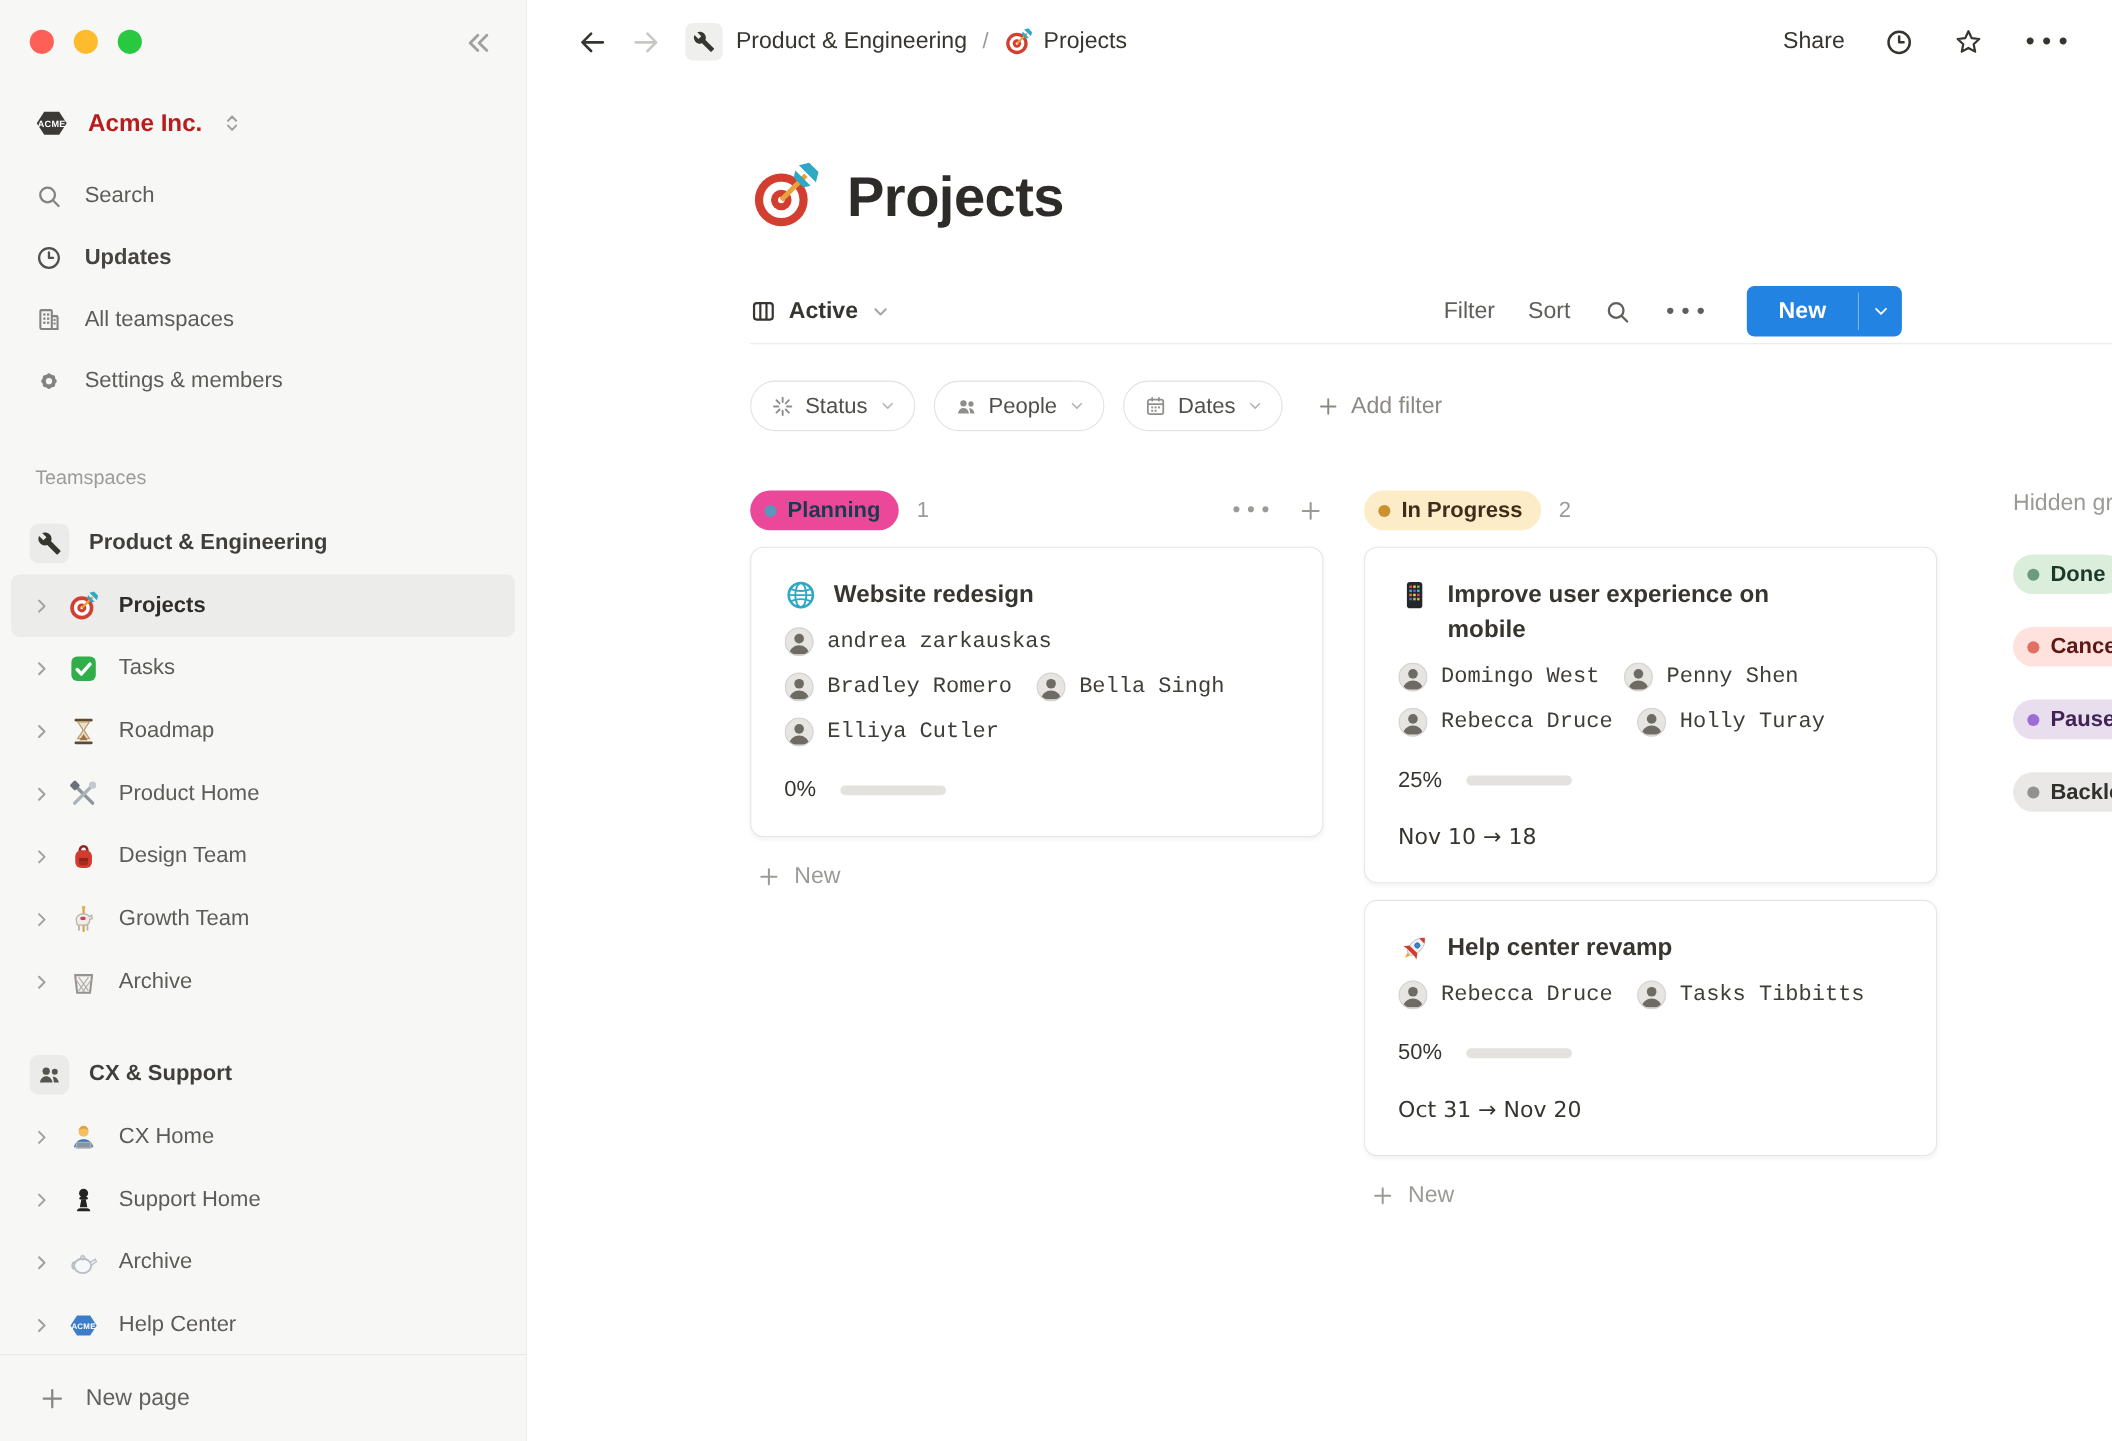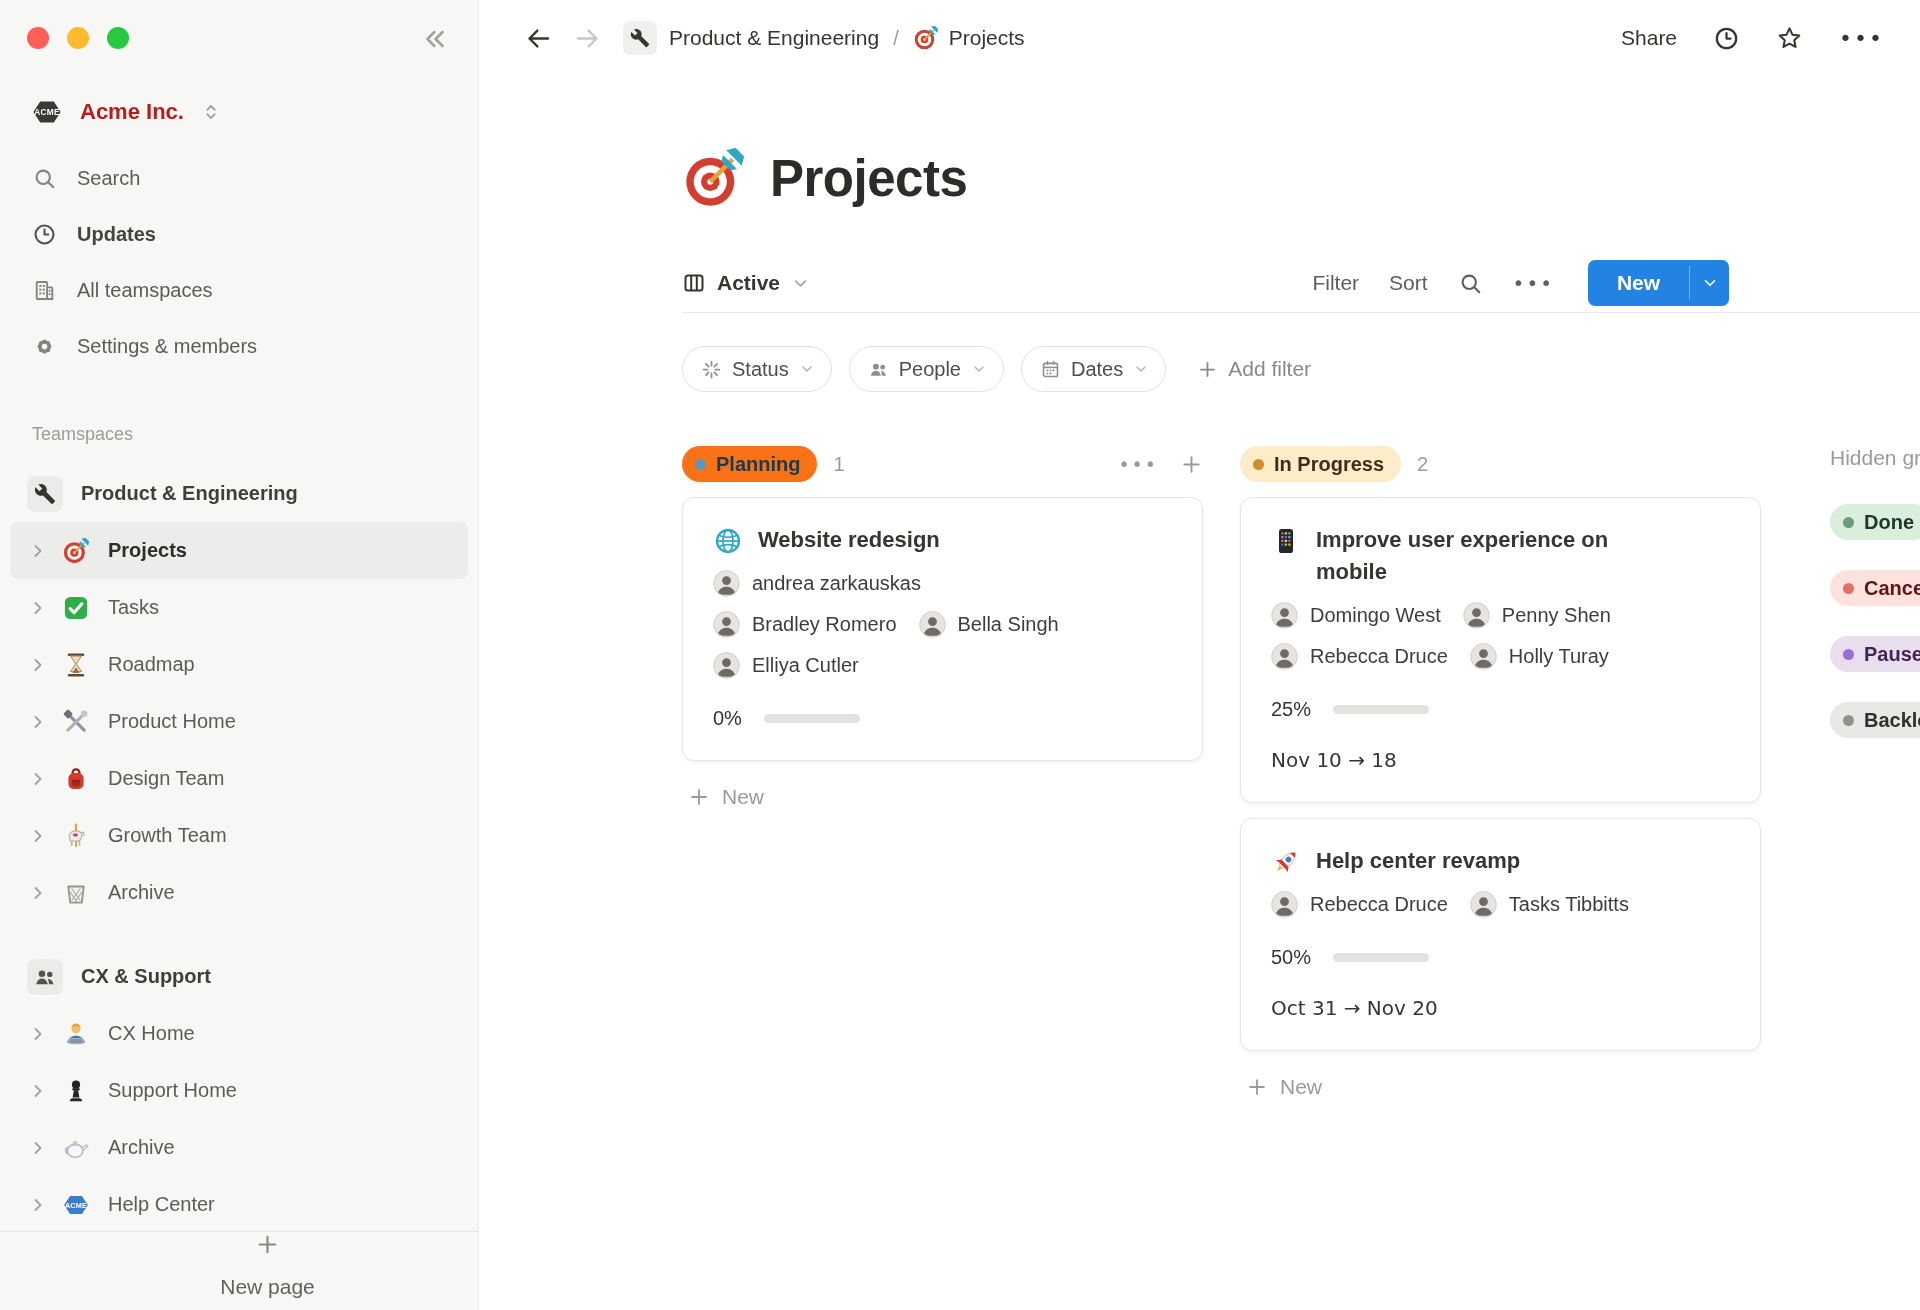--- a/index.html
+++ b/index.html
@@ -27,21 +27,21 @@
   .sb-group2 { position:absolute; top:948px; left:0; right:0; }
   .ts-header { height:57px; display:flex; align-items:center; gap:18px; padding-left:27px; }
   .ts-iconbox { width:36px; height:36px; border-radius:8px; background:#ebebe9; display:flex; align-items:center; justify-content:center; color:#37352f; }
   .ts-header-label { font-size:20px; font-weight:700; color:#3f3e3a; }
   .ts-item { height:57px; margin:0 10px; display:flex; align-items:center; padding-left:18px; gap:8px; border-radius:8px; }
   .ts-item .chev { color:#a2a19d; flex:0 0 auto; }
   .ts-item .emoji-ic { width:28px; height:28px; margin:0 10px 0 6px; flex:0 0 auto; }
   .ts-item .tlabel { font-size:20px; font-weight:500; color:#5c5b57; white-space:nowrap; }
   .ts-item.selected { background:#ececea; }
   .ts-item.selected .tlabel { font-weight:700; color:#2e2d29; }
-  .sb-footer { position:absolute; left:0; right:0; top:1231px; height:79px; border-top:1px solid #e7e6e4; display:flex; align-items:center; gap:18px; padding-left:57px; color:#62615d;flex-direction:column; }
+  .sb-footer { position:absolute; left:0; right:0; top:1231px; height:79px; border-top:1px solid #e7e6e4; display:flex; align-items:center; gap:18px; padding-left:35px; color:#62615d; }
   .sb-footer .nplabel { font-size:21px; color:#62615d; }
   .sb-footer .plus { color:#888783; }
 
   
   .topbar { position:absolute; left:479px; top:0; width:1441px; height:76px; display:flex; align-items:center; padding:0 36px 0 46px; }
   .nav-arrow { color:#37352f; margin-right:22px; }
   .nav-arrow.disabled { color:#c8c7c4; }
   .crumb-chip { width:34px; height:34px; border-radius:7px; background:#efefed; display:flex; align-items:center; justify-content:center; color:#37352f; margin-right:12px; }
   .crumb-label { font-size:21px; color:#37352f; white-space:nowrap; }
   .crumb-sep { font-size:20px; color:#9b9a97; margin:0 14px; }
@@ -88,21 +88,21 @@
   .status-pill { height:36px; border-radius:18px; display:inline-flex; align-items:center; gap:10px; padding:0 17px 0 13px; font-size:20px; font-weight:700; white-space:nowrap; }
   .status-pill .dot { width:11px; height:11px; border-radius:50%; flex:0 0 auto; }
   .col-count { font-size:20px; color:#9b9a97; margin-left:16px; }
   .col-header-actions { margin-left:auto; display:flex; align-items:center; gap:22px; color:#9b9a97; }
   .hdr-dots { font-size:19px; letter-spacing:2px; color:#9b9a97; font-family:"DejaVu Sans",sans-serif; }
 
   .card { margin-top:15px; background:#fff; border:1px solid #e7e6e3; border-radius:12px; box-shadow:0 2px 4px rgba(15,15,15,.05); padding:26px 30px 30px; }
   .card-title-row { display:flex; gap:15px; align-items:flex-start; }
   .card-title-row .cico { width:30px; height:30px; flex:0 0 auto; margin-top:2px; }
   .card-title { font-size:22px; font-weight:700; color:#37352f; line-height:1.45; display:inline-block; max-width:350px; }
-  .person-row { margin-top:14px; display:flex; align-items:center; gap:22px; }
+  .person-row { margin-top:14px; display:flex; align-items:center; gap:22px;font-family:Liberation Mono, monospace; }
   .person-row:first-of-type { margin-top:20px; }
   .person { display:flex; align-items:center; gap:12px; }
   .person .av { width:27px; height:27px; flex:0 0 auto; }
   .person .pname { font-size:20px; color:#3f3d38; white-space:nowrap; }
   .progress-row { margin-top:28px; display:flex; align-items:center; gap:22px; }
   .progress-label { font-size:20px; color:#37352f; }
   .bar { width:96px; height:9px; border-radius:5px; background:#e3e2df; overflow:hidden; }
   .bar-fill { height:100%; border-radius:5px; background:#6f9b76; }
   .dates { margin-top:27px; font-size:20px; color:#37352f; font-family:"DejaVu Sans","Liberation Sans",sans-serif; }
   .col-newrow { margin-top:24px; display:flex; align-items:center; gap:12px; padding-left:6px; color:#9b9a97; }
@@ -613,21 +613,21 @@
     <div class="add-filter">
       <svg class="ic" width="21" height="21">
           <use href="#i-plus"></use>
         </svg>
       <span class="aflabel">Add filter</span>
     </div>
   </div>
 
   <section class="col col-1">
     <div class="col-header">
-      <span class="status-pill" style="background: #f97316; color: rgb(27, 58, 79);">
+      <span class="status-pill" style="background: #ec4899; color: rgb(27, 58, 79);">
         <span class="dot" style="background: rgb(91, 151, 189);"></span>
         <span>Planning</span>
       </span>
       <span class="col-count">1</span>
       <span class="col-header-actions">
         <span class="hdr-dots">•••</span>
         <svg class="ic" width="23" height="23">
             <use href="#i-plus"></use>
           </svg>
       </span>

